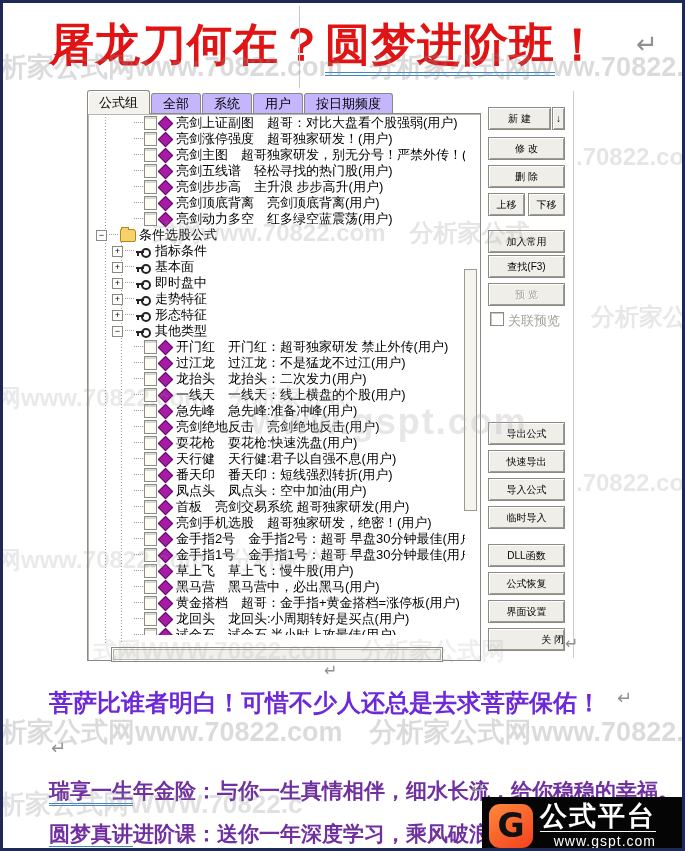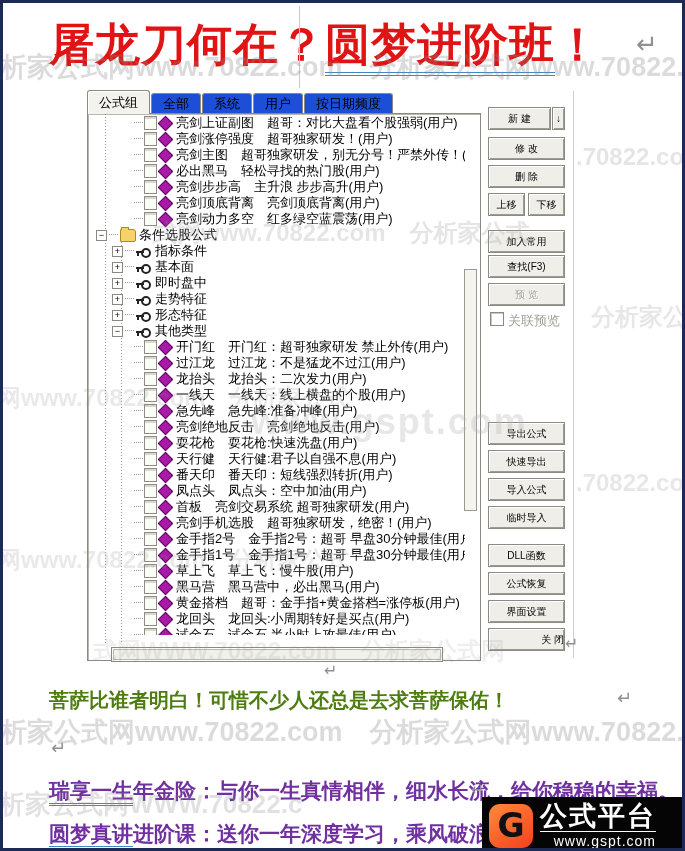--- a/index.html
+++ b/index.html
@@ -11,21 +11,21 @@
         font-size:45px;font-weight:bold;color:#e01414;white-space:nowrap;letter-spacing:1px;}
   .title-u{border-bottom:4px double #3f88c5;padding-bottom:2px;}
   .vline-top{position:absolute;left:296px;top:3px;width:1px;height:82px;background:#c9c9c9;}
   .vline-right{position:absolute;left:570px;top:88px;width:1px;height:567px;background:#cfcfcf;}
   
   .wm{position:absolute;white-space:nowrap;font-weight:bold;color:#8c8c8c;pointer-events:none;z-index:40;}
   .wm.hollow{color:#b5b5b5;letter-spacing:2px;}
   .pmark{position:absolute;color:#909090;z-index:41;}
   
   .tabs{position:absolute;left:84px;top:88px;height:22px;display:flex;align-items:flex-end;z-index:5;}
-  .tab{height:19px;line-height:19px;padding:0 11px;font-size:13px;color:#000;background:#1d4ed8;
+  .tab{height:19px;line-height:19px;padding:0 11px;font-size:13px;color:#000;background:#c4b5fd;
        border:1px solid #8a8a82;border-bottom:none;border-radius:3px 3px 0 0;margin-right:1px;cursor:default;}
   .tab.active{height:23px;line-height:23px;background:#f4f2ec;position:relative;top:1px;
        box-shadow:inset 1px 1px 0 #fff;}
   
   .listbox{position:absolute;left:84px;top:110px;width:394px;height:548px;background:#fff;
        border:1px solid #8a8a82;box-shadow:inset 1px 1px 0 #b8b8b0;box-sizing:border-box;overflow:hidden;}
   .rows{position:absolute;left:0;top:1px;right:15px;height:520px;overflow:hidden;}
   .row{height:16px;line-height:16px;font-size:13px;white-space:nowrap;display:flex;align-items:center;color:#000;}
   .conn{display:inline-block;width:9px;height:1px;border-top:1px dotted #9a9a9a;margin-right:1px;flex:none;}
   .guide1{position:absolute;left:17px;top:0;bottom:16px;width:1px;
@@ -55,21 +55,21 @@
   
   .btn{position:absolute;left:485px;width:77px;height:23px;background:#f0eee8;
        border:1px solid #8b8b83;box-shadow:inset 1px 1px 0 #fff, inset -1px -1px 0 #9c9c94;
        font-size:10px;color:#000;text-align:center;line-height:21px;cursor:pointer;
        font-family:"Liberation Sans","DejaVu Sans",sans-serif;box-sizing:border-box;white-space:nowrap;}
   .btn.disabled{color:#a2a29a;text-shadow:1px 1px 0 #fff;}
   .chkrow{position:absolute;left:487px;top:309px;display:flex;align-items:flex-start;}
   .chkbox{width:12px;height:12px;background:#fff;border:1px solid #8a8a82;box-shadow:inset 1px 1px 0 #c8c8c0;}
   .chklabel{font-size:13px;color:#a2a29a;margin-left:4px;text-shadow:1px 1px 0 #fff;}
   
-  .f-blue{position:absolute;left:46px;top:684px;font-size:20px;font-weight:bold;color:#4d7c0f;white-space:nowrap;}
+  .f-blue{position:absolute;left:46px;top:684px;font-size:24px;font-weight:bold;color:#6d28d9;white-space:nowrap;}
   .f-purple1{position:absolute;left:46px;top:774px;font-size:21px;font-weight:bold;color:#7030a0;white-space:nowrap;}
   .f-purple2{position:absolute;left:46px;top:817px;font-size:21px;font-weight:bold;color:#7030a0;white-space:nowrap;}
   .f-u{border-bottom:3px double #3f88c5;padding-bottom:1px;}
   .bluestrip{position:absolute;left:0;top:846px;width:685px;height:3px;background:#aed6e0;z-index:2;}
   
   .logo{position:absolute;left:479px;top:794px;width:206px;height:57px;background:#050505;z-index:50;
         display:flex;align-items:center;padding-left:7px;box-sizing:border-box;}
   .gbox{width:44px;height:44px;border-radius:11px;background:linear-gradient(145deg,#ff8a3c,#f4401e);
         display:flex;align-items:center;justify-content:center;flex:none;}
   .gletter{font-size:33px;font-weight:900;color:#111;line-height:1;font-family:"DejaVu Sans",sans-serif;}
@@ -114,21 +114,21 @@
         <div class="row ind-leaf">
           <span class="conn"></span>
           <span class="note-ic"></span>
           <span class="diamond-ic"></span>
           <span class="">亮剑主图　超哥独家研发，别无分号！严禁外传！(用户</span>
         </div>
         <div class="row ind-leaf">
           <span class="conn"></span>
           <span class="note-ic"></span>
           <span class="diamond-ic"></span>
-          <span class="">必出黑马　轻松寻找的热门股(用户)</span>
+          <span class="">亮剑五线谱　轻松寻找的热门股(用户)</span>
         </div>
         <div class="row ind-leaf">
           <span class="conn"></span>
           <span class="note-ic"></span>
           <span class="diamond-ic"></span>
           <span class="">亮剑步步高　主升浪 步步高升(用户)</span>
         </div>
         <div class="row ind-leaf">
           <span class="conn"></span>
           <span class="note-ic"></span>

